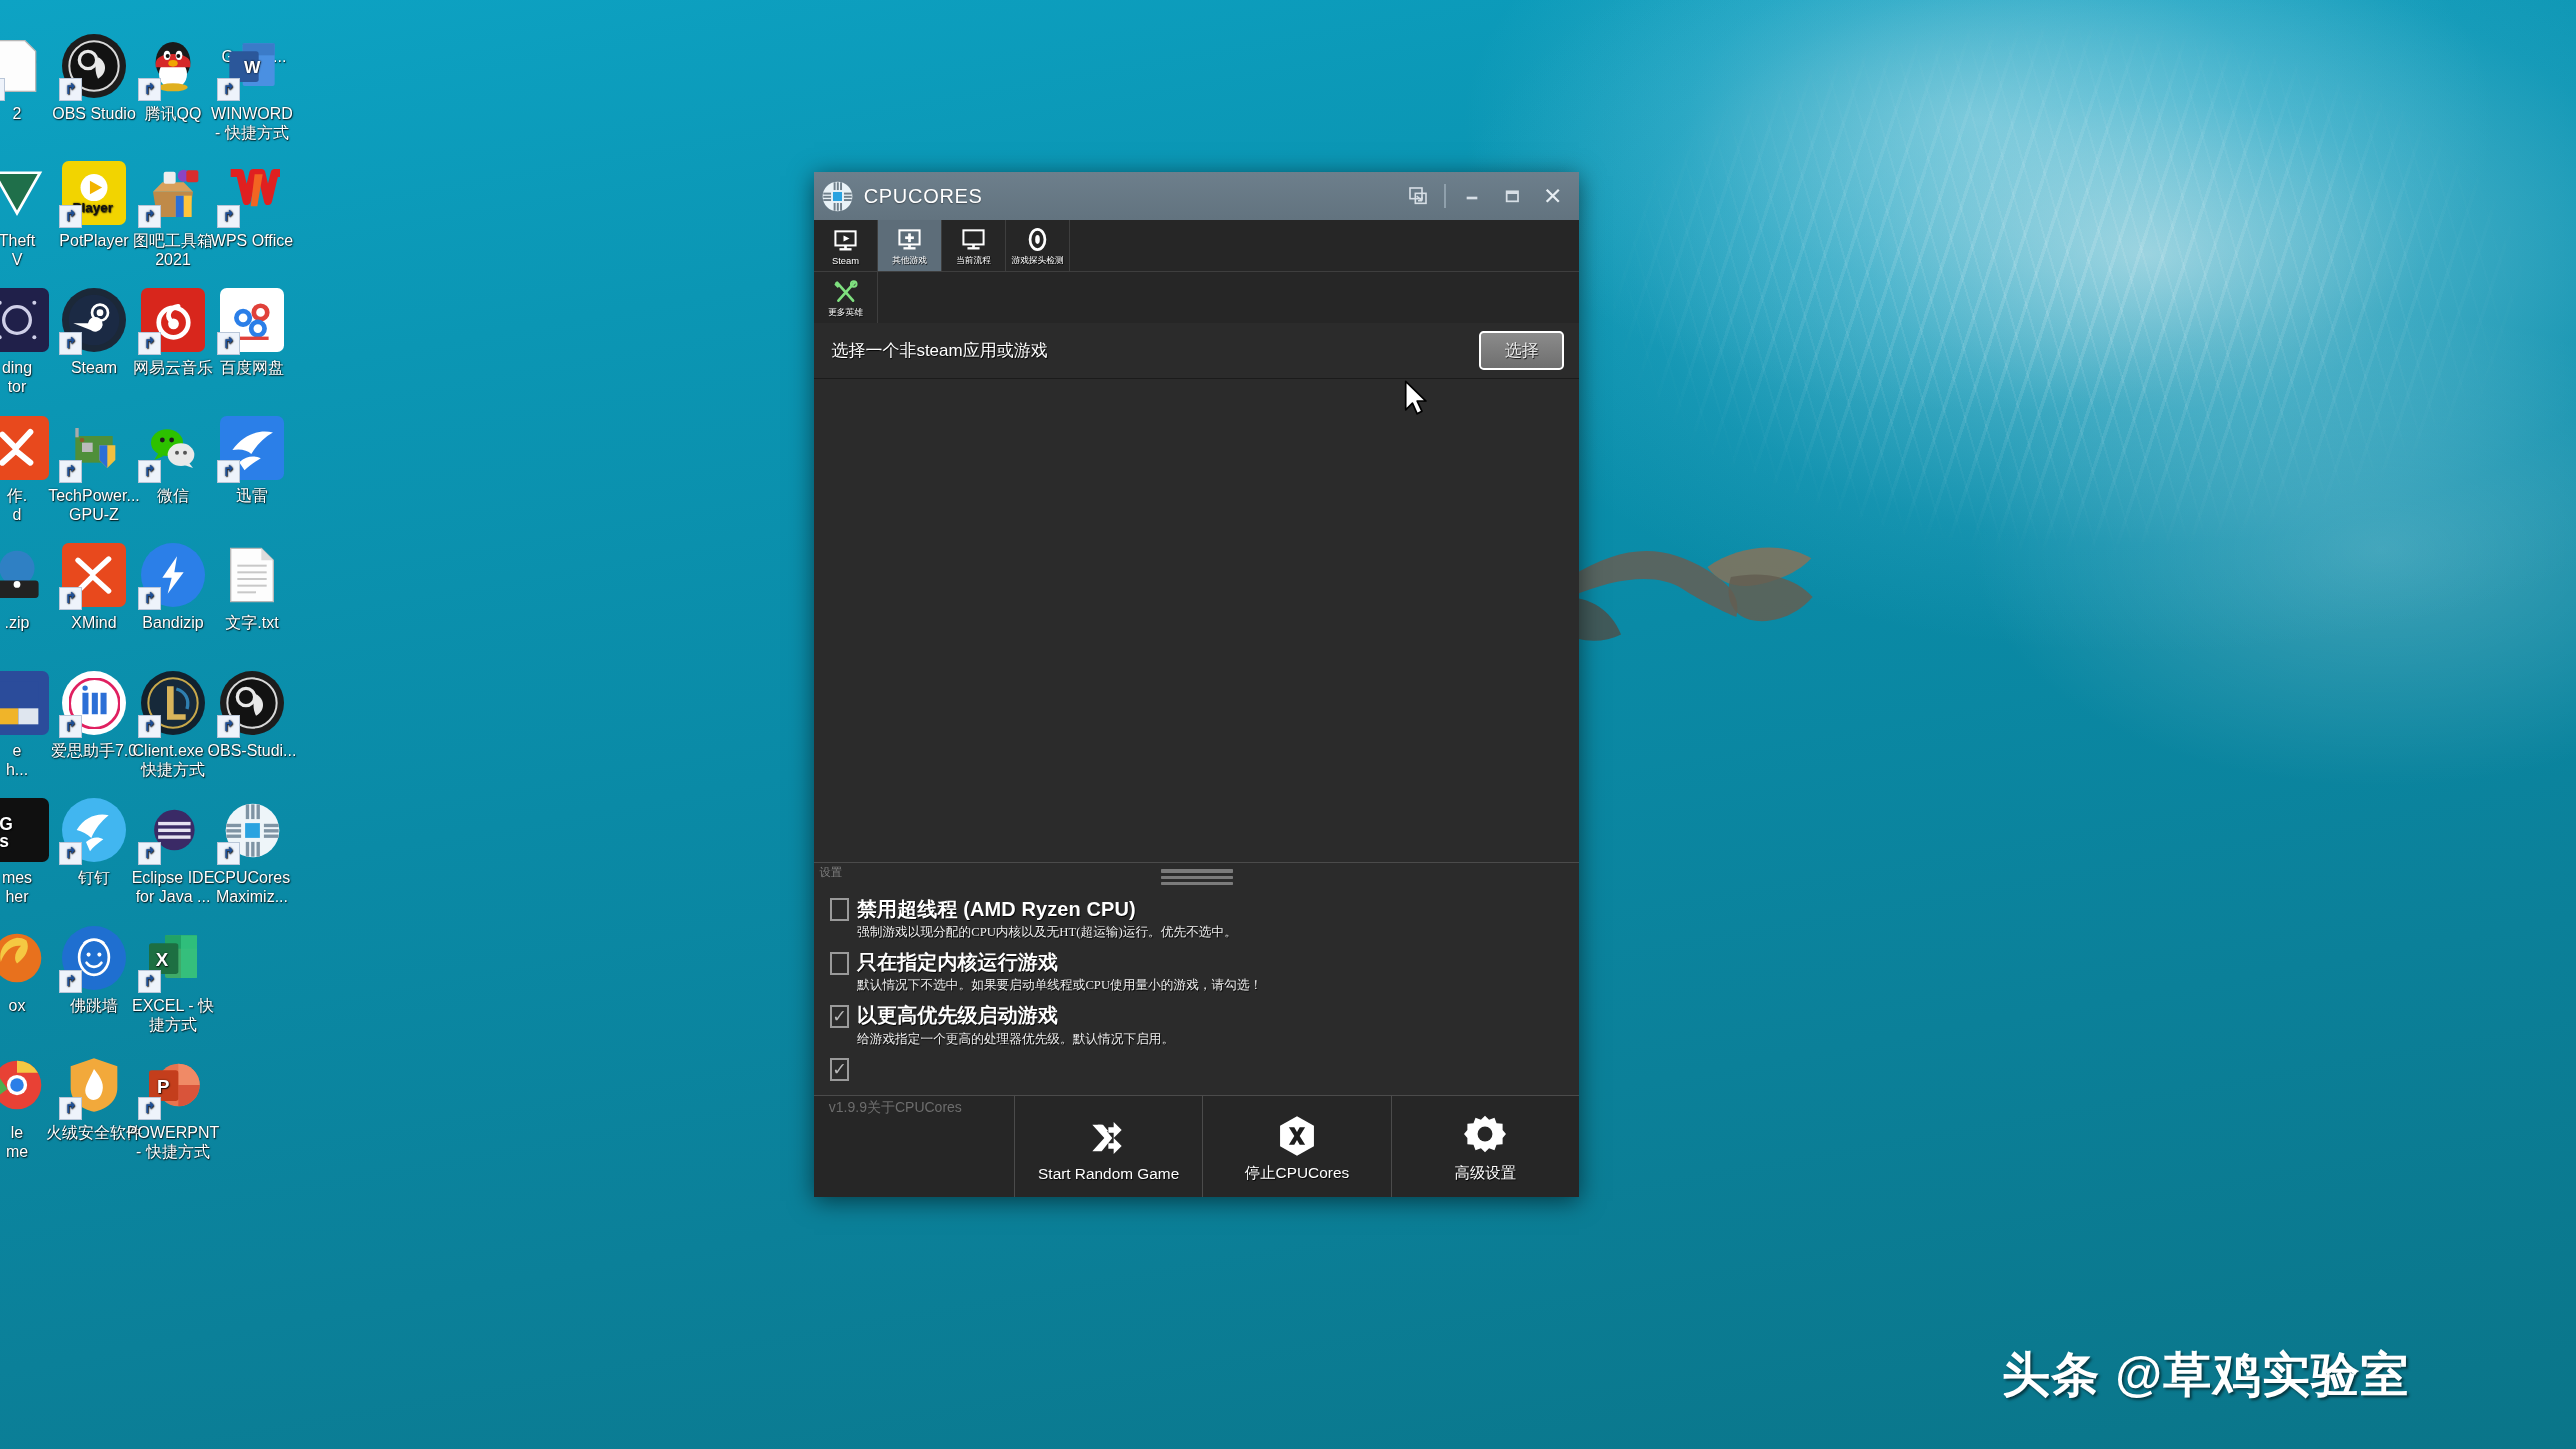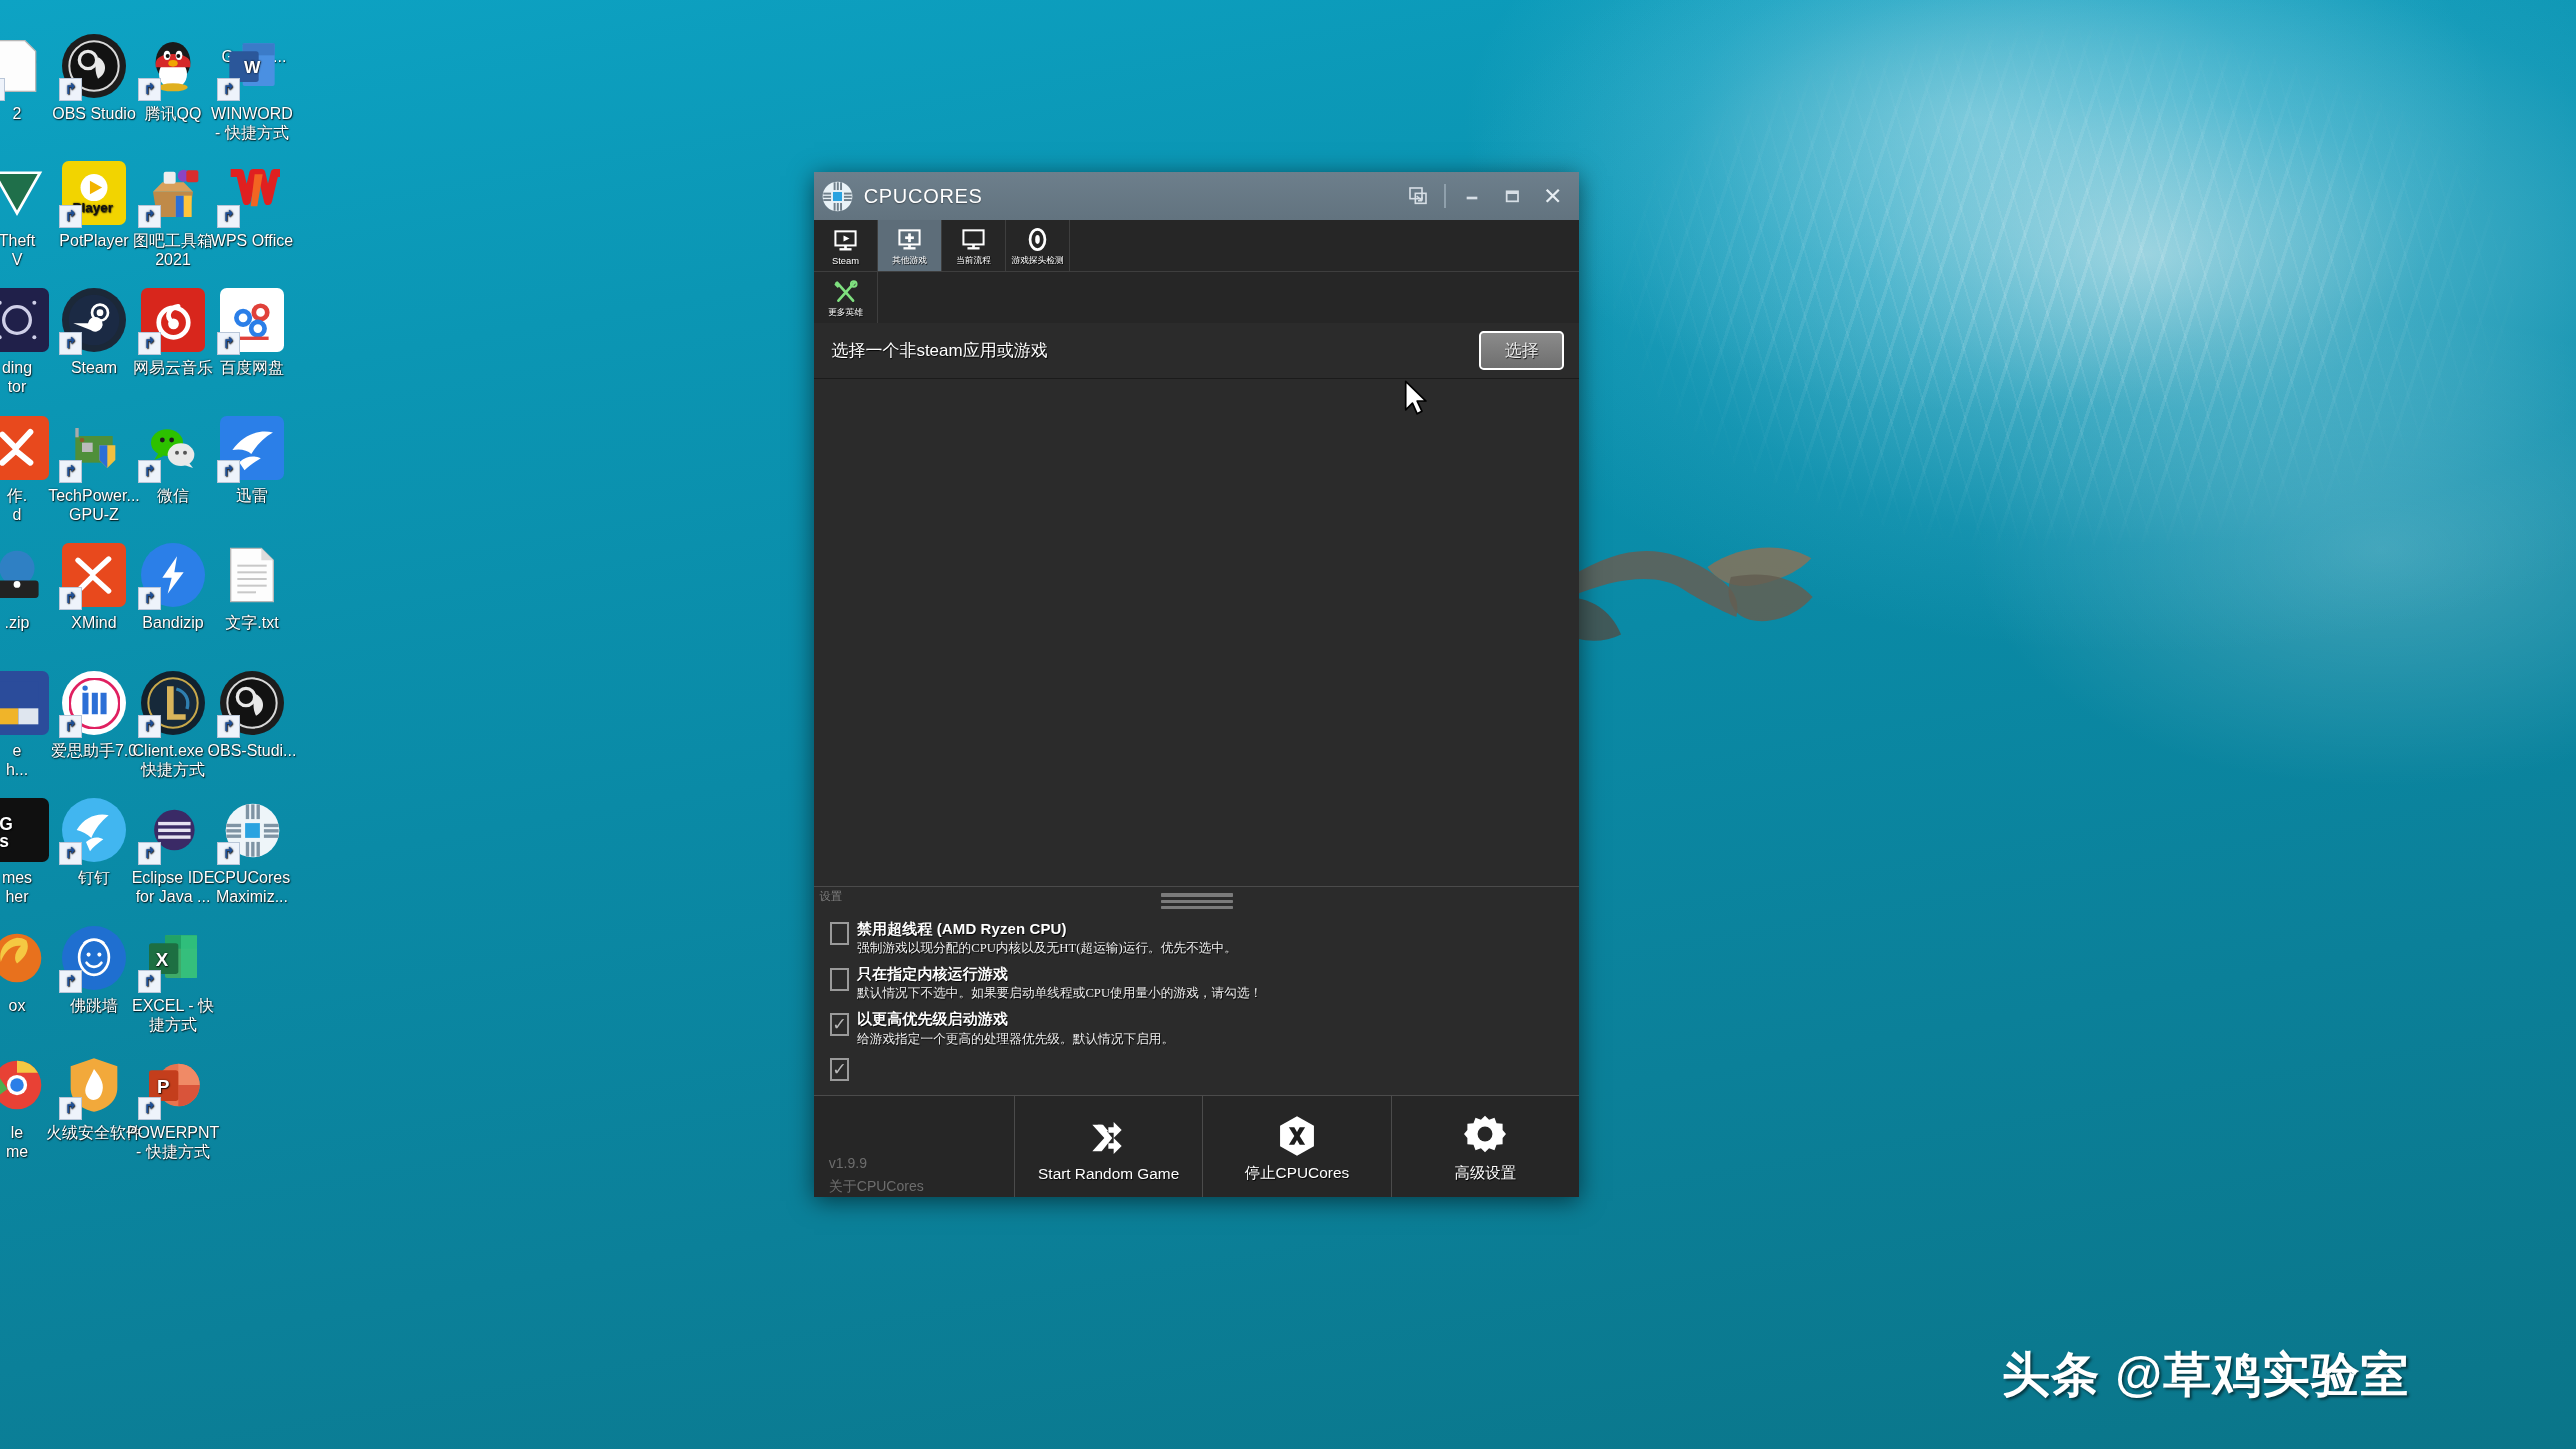--- a/index.html
+++ b/index.html
@@ -165,21 +165,21 @@
   .cbx {
     width:19px; height:23px; flex:0 0 auto;
     border:2px solid #9a9a9a;
     background:#2b2b2b;
     margin-top:2.7px; margin-right:8px;
     display:flex; align-items:center; justify-content:center;
     color:#b9b9b9; font-size:17.4px; line-height:1;
   }
   .opt-text { flex:1 1 auto; }
   .opt-title {
-    color:#ffffff; font-size:15px; font-weight:bold;
+    color:#ffffff; font-size:20px; font-weight:bold;
     text-shadow: 0.7px 0.7px 0.7px rgba(0,0,0,0.95);
     letter-spacing:0.1px;
   }
   .opt-desc {
     color:#f0f0f0; font-size:12.7px; margin-top:1.3px;
     text-shadow: 0.7px 0.7px 0.7px rgba(0,0,0,0.95);
     white-space:nowrap; overflow:hidden;font-family:Liberation Serif, serif;
   }
 
   
@@ -196,22 +196,22 @@
   }
   .bbtn:last-child { border-right:none; }
   .bbtn-ico { height:48px; display:flex; align-items:flex-end; justify-content:center; }
   .bbtn-label {
     color:#ffffff; font-size:15.4px; margin-top:6.7px;
     text-shadow: 0.7px 0.7px 0.7px rgba(0,0,0,0.95);
     white-space:nowrap;
   }
   #about-cell {
     flex: 0 0 201px; border-right:0.7px solid #4b4b4b;
-    display:flex; flex-direction:column;
-    justify-content:flex-end; padding-left:14.8px;
+    display:flex; flex-direction:row;
+    justify-content:flex-start; padding-left:14.8px;
   }
   .about-line { color:#6d6d6d; font-size:14px; line-height:1.6; }
 
   
   #mouse-cursor {
     position:absolute; left:1403px; top:380px;
     width:27px; height:38px; pointer-events:none;
   }
 
   

